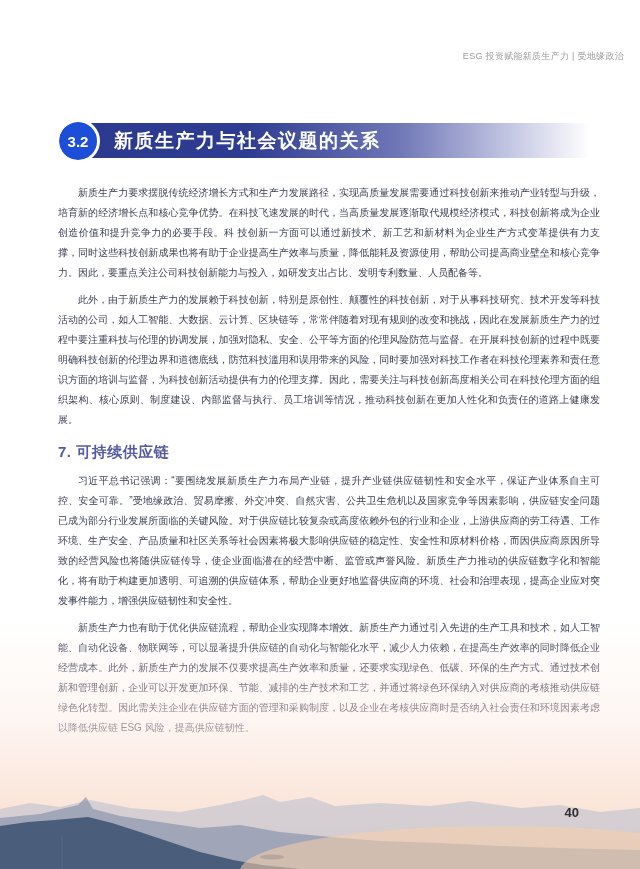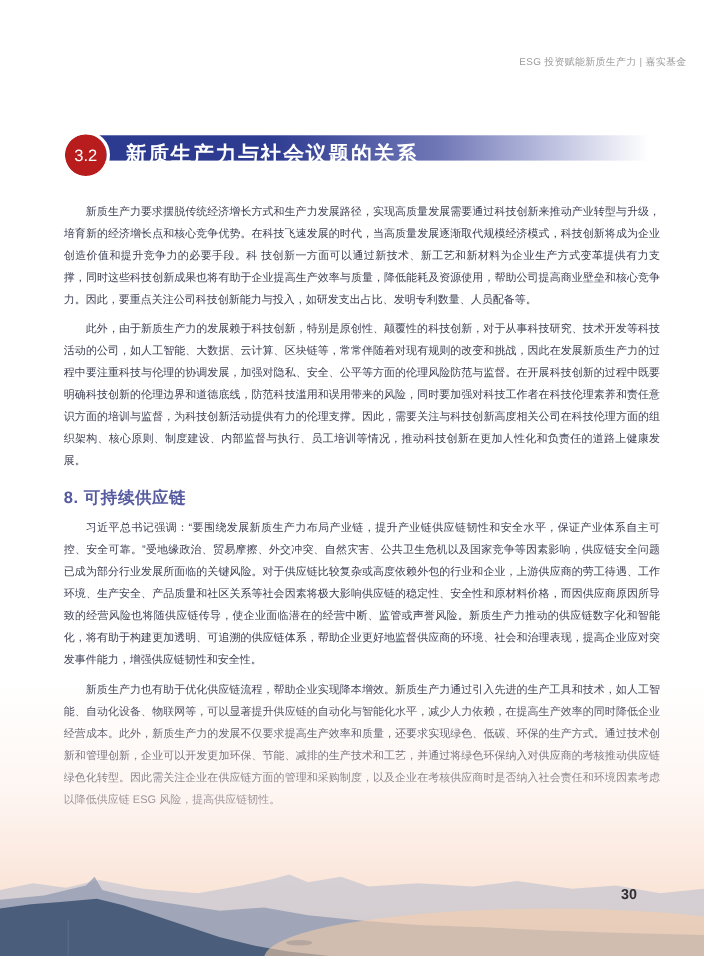--- a/index.html
+++ b/index.html
@@ -24,21 +24,21 @@
     letter-spacing: 0.3px;
     color: #9b9b9b;
   }
 
   
   .banner {
     position: absolute;
     top: 123px;
     left: 78px;
     width: 517px;
-    height: 23px;
+    height: 35px;
     background: linear-gradient(90deg,
       #2b398e 0%, #2d3b91 32%,
       #6f77b6 62%, #aeb2d8 78%,
       rgba(255,255,255,0) 99%);
   }
   .banner-title {
     display: block;
     padding-left: 36px;
     line-height: 35px;
     font-size: 19px;
@@ -48,27 +48,27 @@
     white-space: nowrap;
   }
   .badge {
     position: absolute;
     top: 119px;
     left: 56px;
     width: 44px;
     height: 44px;
     border-radius: 50%;
     border: 3px solid #ffffff;
-    background: #b91c1c;
+    background: #1d4ed8;
     background-clip: padding-box;
     display: flex;
     align-items: center;
     justify-content: center;
     font-size: 15px;
-    font-weight: normal;
+    font-weight: bold;
     color: #ffffff;
     z-index: 2;
   }
 
   
   .content {
     position: absolute;
     top: 183px;
     left: 58px;
     width: 542px;
@@ -118,38 +118,38 @@
     font-weight: bold;
     color: #2e2e33;
     z-index: 5;
   }
 </style>
 </head>
 <body>
 
 <div class="page">
 
-  <div class="doc-header">ESG 投资赋能新质生产力 | 嘉实基金</div>
+  <div class="doc-header">ESG 投资赋能新质生产力 | 受地缘政治</div>
 
   <div class="banner">
     <span class="banner-title">新质生产力与社会议题的关系</span>
   </div>
   <div class="badge">
     <span>3.2</span>
   </div>
 
   <div class="content">
 
     <div class="section">
       <p>新质生产力要求摆脱传统经济增长方式和生产力发展路径，实现高质量发展需要通过科技创新来推动产业转型与升级，培育新的经济增长点和核心竞争优势。在科技飞速发展的时代，当高质量发展逐渐取代规模经济模式，科技创新将成为企业创造价值和提升竞争力的必要手段。科 技创新一方面可以通过新技术、新工艺和新材料为企业生产方式变革提供有力支撑，同时这些科技创新成果也将有助于企业提高生产效率与质量，降低能耗及资源使用，帮助公司提高商业壁垒和核心竞争力。因此，要重点关注公司科技创新能力与投入，如研发支出占比、发明专利数量、人员配备等。</p>
       <p>此外，由于新质生产力的发展赖于科技创新，特别是原创性、颠覆性的科技创新，对于从事科技研究、技术开发等科技活动的公司，如人工智能、大数据、云计算、区块链等，常常伴随着对现有规则的改变和挑战，因此在发展新质生产力的过程中要注重科技与伦理的协调发展，加强对隐私、安全、公平等方面的伦理风险防范与监督。在开展科技创新的过程中既要明确科技创新的伦理边界和道德底线，防范科技滥用和误用带来的风险，同时要加强对科技工作者在科技伦理素养和责任意识方面的培训与监督，为科技创新活动提供有力的伦理支撑。因此，需要关注与科技创新高度相关公司在科技伦理方面的组织架构、核心原则、制度建设、内部监督与执行、员工培训等情况，推动科技创新在更加人性化和负责任的道路上健康发展。</p>
     </div>
 
     <div class="section">
-      <div class="section-heading">8. 可持续供应链</div>
+      <div class="section-heading">7. 可持续供应链</div>
       <p>习近平总书记强调：“要围绕发展新质生产力布局产业链，提升产业链供应链韧性和安全水平，保证产业体系自主可控、安全可靠。”受地缘政治、贸易摩擦、外交冲突、自然灾害、公共卫生危机以及国家竞争等因素影响，供应链安全问题已成为部分行业发展所面临的关键风险。对于供应链比较复杂或高度依赖外包的行业和企业，上游供应商的劳工待遇、工作环境、生产安全、产品质量和社区关系等社会因素将极大影响供应链的稳定性、安全性和原材料价格，而因供应商原因所导致的经营风险也将随供应链传导，使企业面临潜在的经营中断、监管或声誉风险。新质生产力推动的供应链数字化和智能化，将有助于构建更加透明、可追溯的供应链体系，帮助企业更好地监督供应商的环境、社会和治理表现，提高企业应对突发事件能力，增强供应链韧性和安全性。</p>
       <p>新质生产力也有助于优化供应链流程，帮助企业实现降本增效。新质生产力通过引入先进的生产工具和技术，如人工智能、自动化设备、物联网等，可以显著提升供应链的自动化与智能化水平，减少人力依赖，在提高生产效率的同时降低企业经营成本。此外，新质生产力的发展不仅要求提高生产效率和质量，还要求实现绿色、低碳、环保的生产方式。通过技术创新和管理创新，企业可以开发更加环保、节能、减排的生产技术和工艺，并通过将绿色环保纳入对供应商的考核推动供应链绿色化转型。因此需关注企业在供应链方面的管理和采购制度，以及企业在考核供应商时是否纳入社会责任和环境因素考虑以降低供应链 ESG 风险，提高供应链韧性。</p>
     </div>
 
   </div>
 
   <div class="warm-fade"></div>
 
   <svg class="mountains" viewBox="0 0 640 180" preserveAspectRatio="none">
 
@@ -164,15 +164,15 @@
     <path d="M0,137 L28,133 L55,131 L88,128 L112,134 L140,143 L170,153
              L200,163 L233,171 L262,176 L300,180 L0,180 Z" fill="#465977" opacity="0.95"></path>
 
     <ellipse cx="272" cy="168" rx="12" ry="2.5" fill="#56688a" opacity="0.8"></ellipse>
 
     <line x1="62" y1="147" x2="62" y2="180" stroke="#5d6e8c" stroke-width="1" opacity="0.8"></line>
 
     <ellipse cx="500" cy="182" rx="260" ry="45" fill="#f8cfa9" opacity="0.55"></ellipse>
   </svg>
 
-  <div class="page-number">30</div>
+  <div class="page-number">40</div>
 
 </div>
 
 </body></html>

